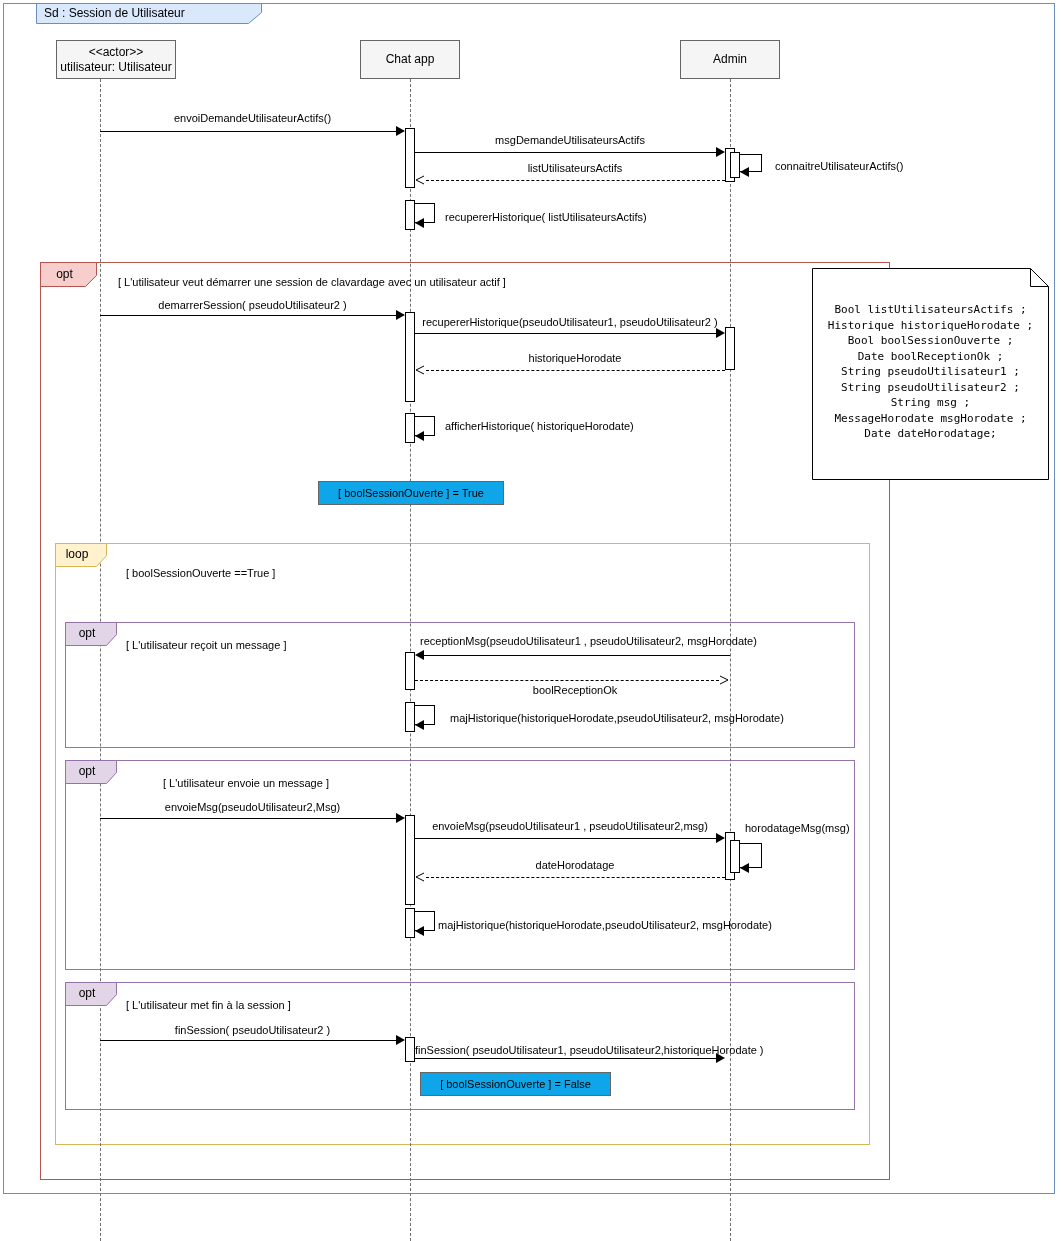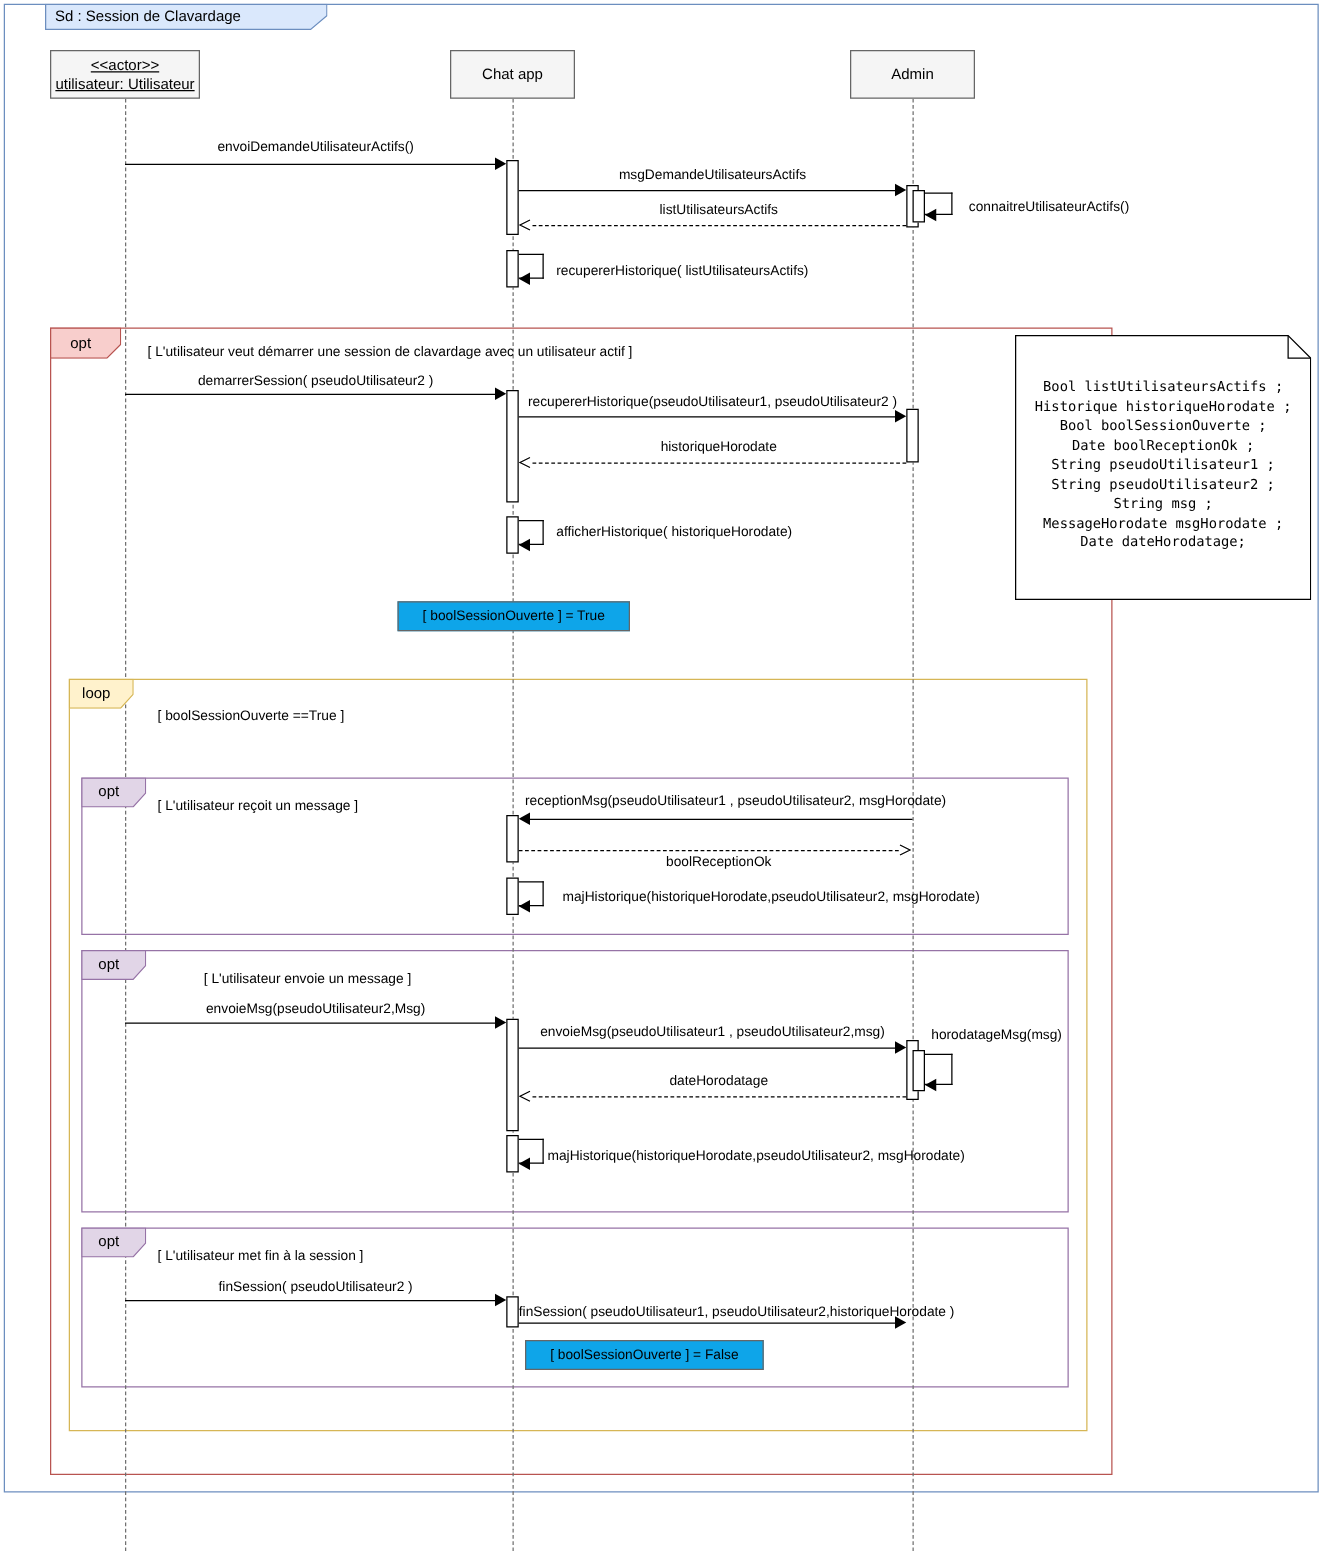--- a/index.html
+++ b/index.html
@@ -43,21 +43,21 @@
   <div class="abs frag red" style="left:40px;top:262px;width:850px;height:918px;"></div>
   <div class="abs frag yellow" style="left:55px;top:543px;width:815px;height:602px;"></div>
   <div class="abs frag purple" style="left:65px;top:622px;width:790px;height:126px;"></div>
   <div class="abs frag purple" style="left:65px;top:760px;width:790px;height:210px;"></div>
   <div class="abs frag purple" style="left:65px;top:982px;width:790px;height:128px;"></div>
 
   <div class="abs lifeline" style="left:100px;top:79px;height:1162px;"></div>
   <div class="abs lifeline" style="left:410px;top:79px;height:1162px;"></div>
   <div class="abs lifeline" style="left:730px;top:79px;height:1162px;"></div>
 
-  <div class="abs head" style="left:40px;top:40px;width:120px;height:39px;text-decoration:underline;">
+  <div class="abs head" style="left:56px;top:40px;width:120px;height:39px;">
     <div>&lt;&lt;actor&gt;&gt;</div>
     <div>utilisateur: Utilisateur</div>
   </div>
   <div class="abs head" style="left:360px;top:40px;width:100px;height:39px;">
     <div>Chat app</div>
   </div>
   <div class="abs head" style="left:680px;top:40px;width:100px;height:39px;">
     <div>Admin</div>
   </div>
 
@@ -228,16 +228,16 @@
   <div class="abs tri-r" style="left:716px;top:1053px;"></div>
 
   <div class="abs statebox" style="left:420px;top:1072px;width:191px;height:24px;">
     <span>[ boolSessionOuverte ] = False</span>
   </div>
 
   <div class="abs" style="left:36px;top:3px;width:226px;height:21px;">
     <svg width="226" height="21" viewBox="0 0 226 21">
         <path d="M0.5 0.5 L225.5 0.5 L225.5 9.5 L212.5 20.5 L0.5 20.5 Z" fill="#dae8fc" stroke="#6c8ebf"></path>
       </svg>
-    <div class="tab-text frame-tab-text">Sd :  Session de Clavardage</div>
+    <div class="tab-text frame-tab-text">Sd :  Session de Utilisateur</div>
   </div>
 
 </div>
 
 </body></html>

